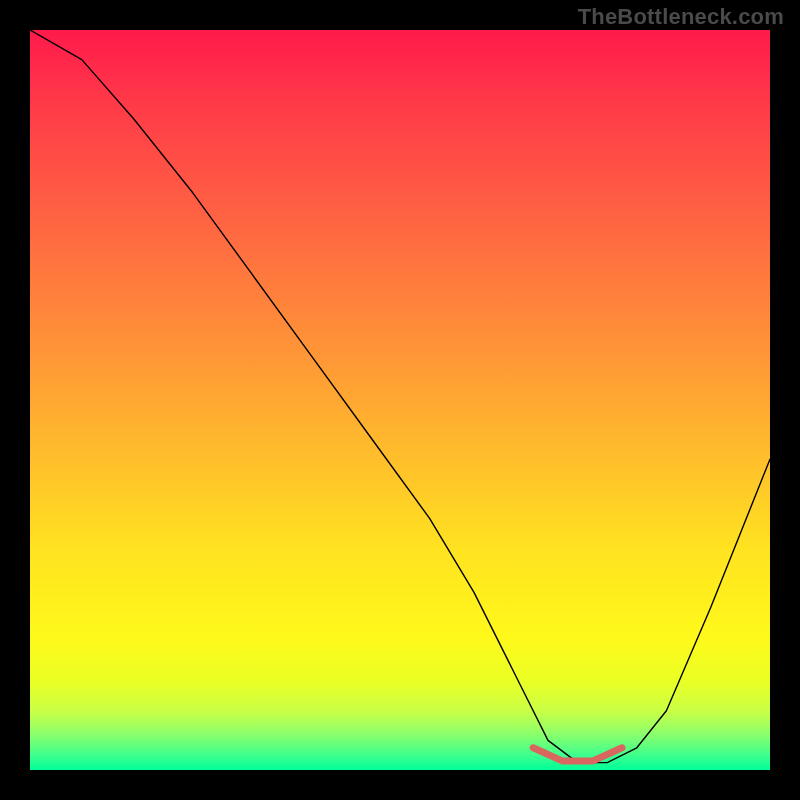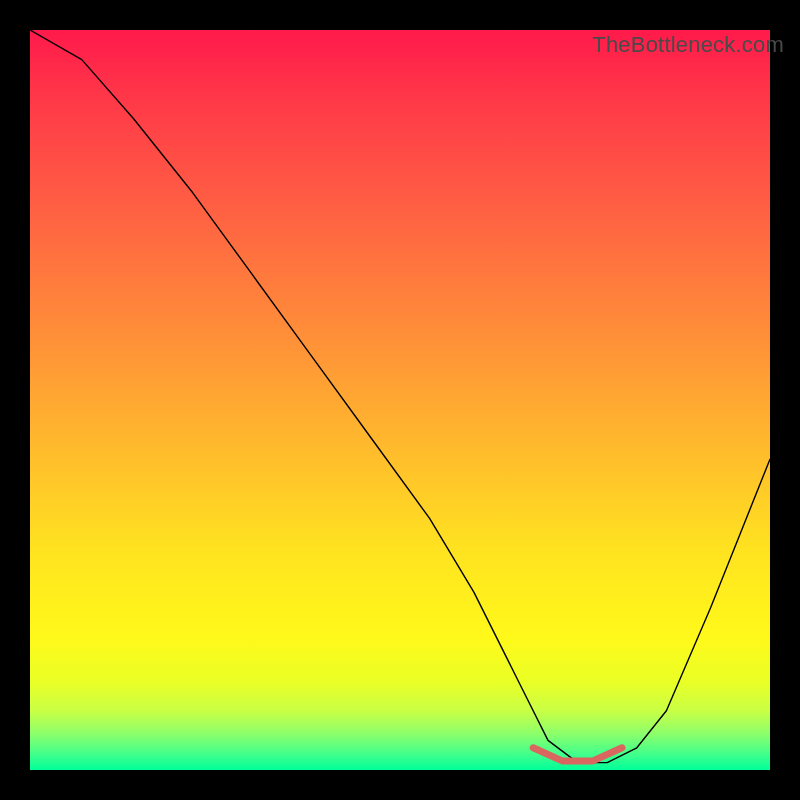--- a/index.html
+++ b/index.html
@@ -16,24 +16,23 @@
     width: 800px;
     height: 800px;
     background: #000;
   }
   .watermark {
     position: absolute;
     top: 4px;
     right: 16px;
     color: #4a4a4a;
     font-size: 22px;
-    font-weight: 400;
+    font-weight: 700;
     letter-spacing: 0.2px;
     z-index: 30;
-    margin-top: 28px;
   }
   .plot {
     position: absolute;
     left: 30px;
     top: 30px;
     width: 740px;
     height: 740px;
   }
   .gradient {
     position: absolute;

